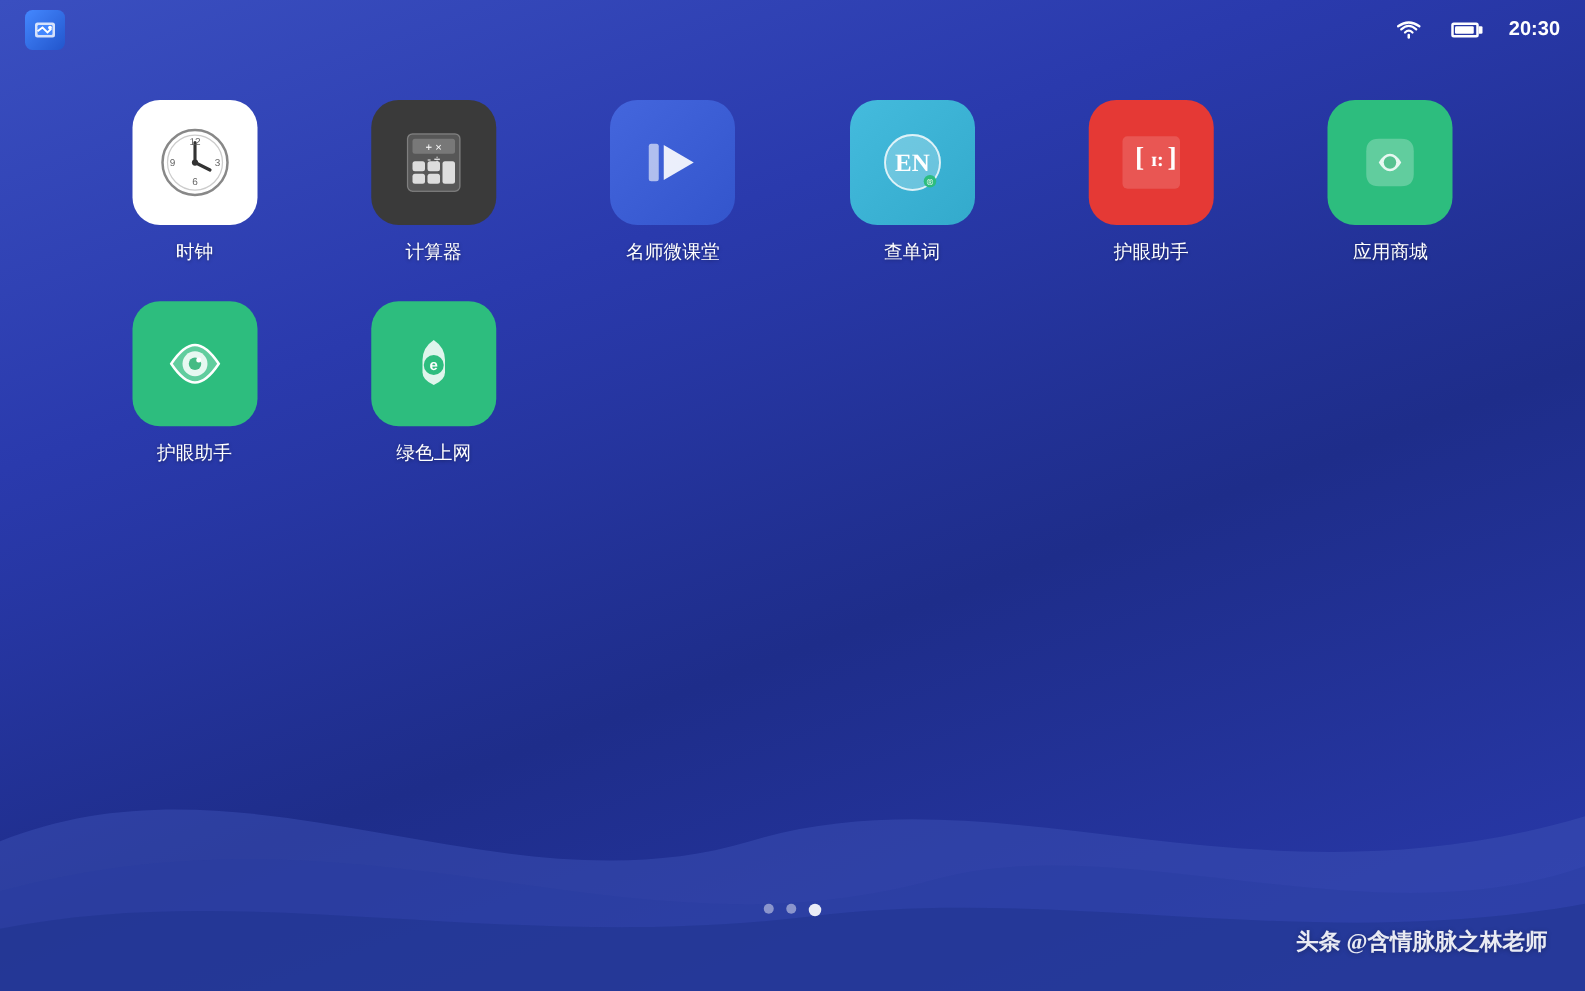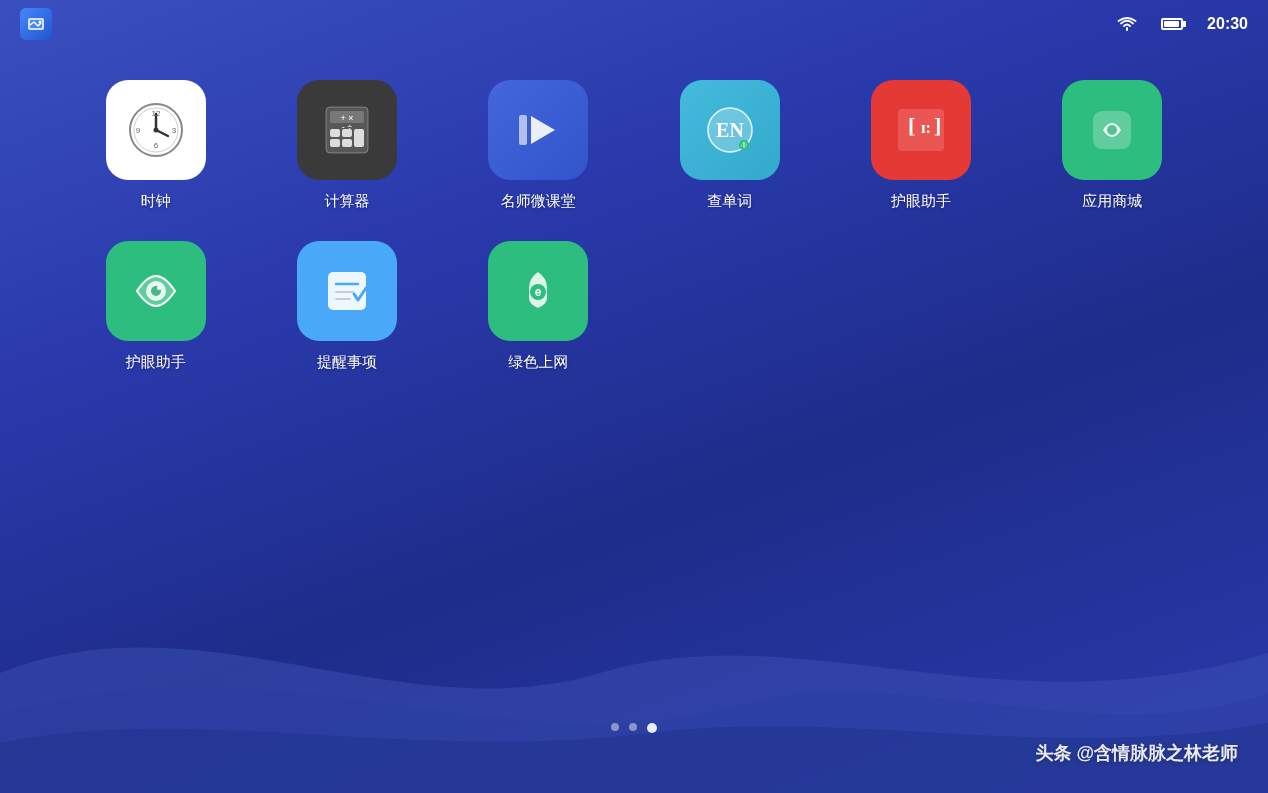--- a/index.html
+++ b/index.html
@@ -221,20 +221,21 @@
     
     .watermark {
       position: absolute;
       bottom: 28px;
       right: 30px;
       color: rgba(255,255,255,0.9);
       font-size: 18px;
       font-weight: bold;
       z-index: 10;
       text-shadow: 0 1px 4px rgba(0,0,0,0.3);
+      font-family: Liberation Serif, serif;
     }
   </style>
 </head>
 <body>
 
 <div class="bg"></div>
 
 <svg class="waves" viewBox="0 0 1268 320" preserveAspectRatio="none">
   <path d="M0,200 C200,120 400,260 600,200 C800,140 1000,260 1268,180 L1268,320 L0,320 Z" fill="rgba(60,80,180,0.5)"></path>
   <path d="M0,240 C300,160 500,300 750,230 C900,190 1100,280 1268,220 L1268,320 L0,320 Z" fill="rgba(40,60,160,0.4)"></path>
@@ -348,32 +349,20 @@
         <svg width="58" height="58" viewBox="0 0 58 58">
     <path d="M10 29 Q20 14 29 14 Q38 14 48 29 Q38 44 29 44 Q20 44 10 29 Z" fill="rgba(255,255,255,0.25)" stroke="white" stroke-width="2"></path>
     <circle cx="29" cy="29" r="10" fill="white" opacity="0.85"></circle>
     <circle cx="29" cy="29" r="5" fill="rgba(50,180,120,0.9)"></circle>
     <circle cx="32" cy="26" r="2" fill="white"></circle>
   </svg>
       </div>
       <span class="app-label">护眼助手</span>
     </div>
     <div class="app-item">
-      <div class="app-icon icon-reminder">
-        <svg width="58" height="58" viewBox="0 0 58 58">
-    <rect x="10" y="10" width="38" height="38" rx="5" fill="rgba(255,255,255,0.9)"></rect>
-    <line x1="18" y1="22" x2="40" y2="22" stroke="#4aa8f8" stroke-width="2.5" stroke-linecap="round"></line>
-    <line x1="18" y1="30" x2="35" y2="30" stroke="#ccc" stroke-width="2" stroke-linecap="round"></line>
-    <line x1="18" y1="37" x2="32" y2="37" stroke="#ccc" stroke-width="2" stroke-linecap="round"></line>
-    <polyline points="36,32 40,38 48,26" stroke="#4aa8f8" stroke-width="3" fill="none" stroke-linecap="round" stroke-linejoin="round"></polyline>
-  </svg>
-      </div>
-      <span class="app-label">提醒事项</span>
-    </div>
-    <div class="app-item">
       <div class="app-icon icon-green">
         <svg width="58" height="58" viewBox="0 0 58 58">
     <path d="M29 10 Q20 16 20 26 L20 36 Q20 42 29 46 Q38 42 38 36 L38 26 Q38 16 29 10Z" fill="rgba(255,255,255,0.85)"></path>
     <circle cx="29" cy="30" r="8" fill="#2dbd7e"></circle>
     <text x="29" y="34" text-anchor="middle" font-size="12" font-weight="bold" fill="white">e</text>
   </svg>
       </div>
       <span class="app-label">绿色上网</span>
     </div>
   </div>

